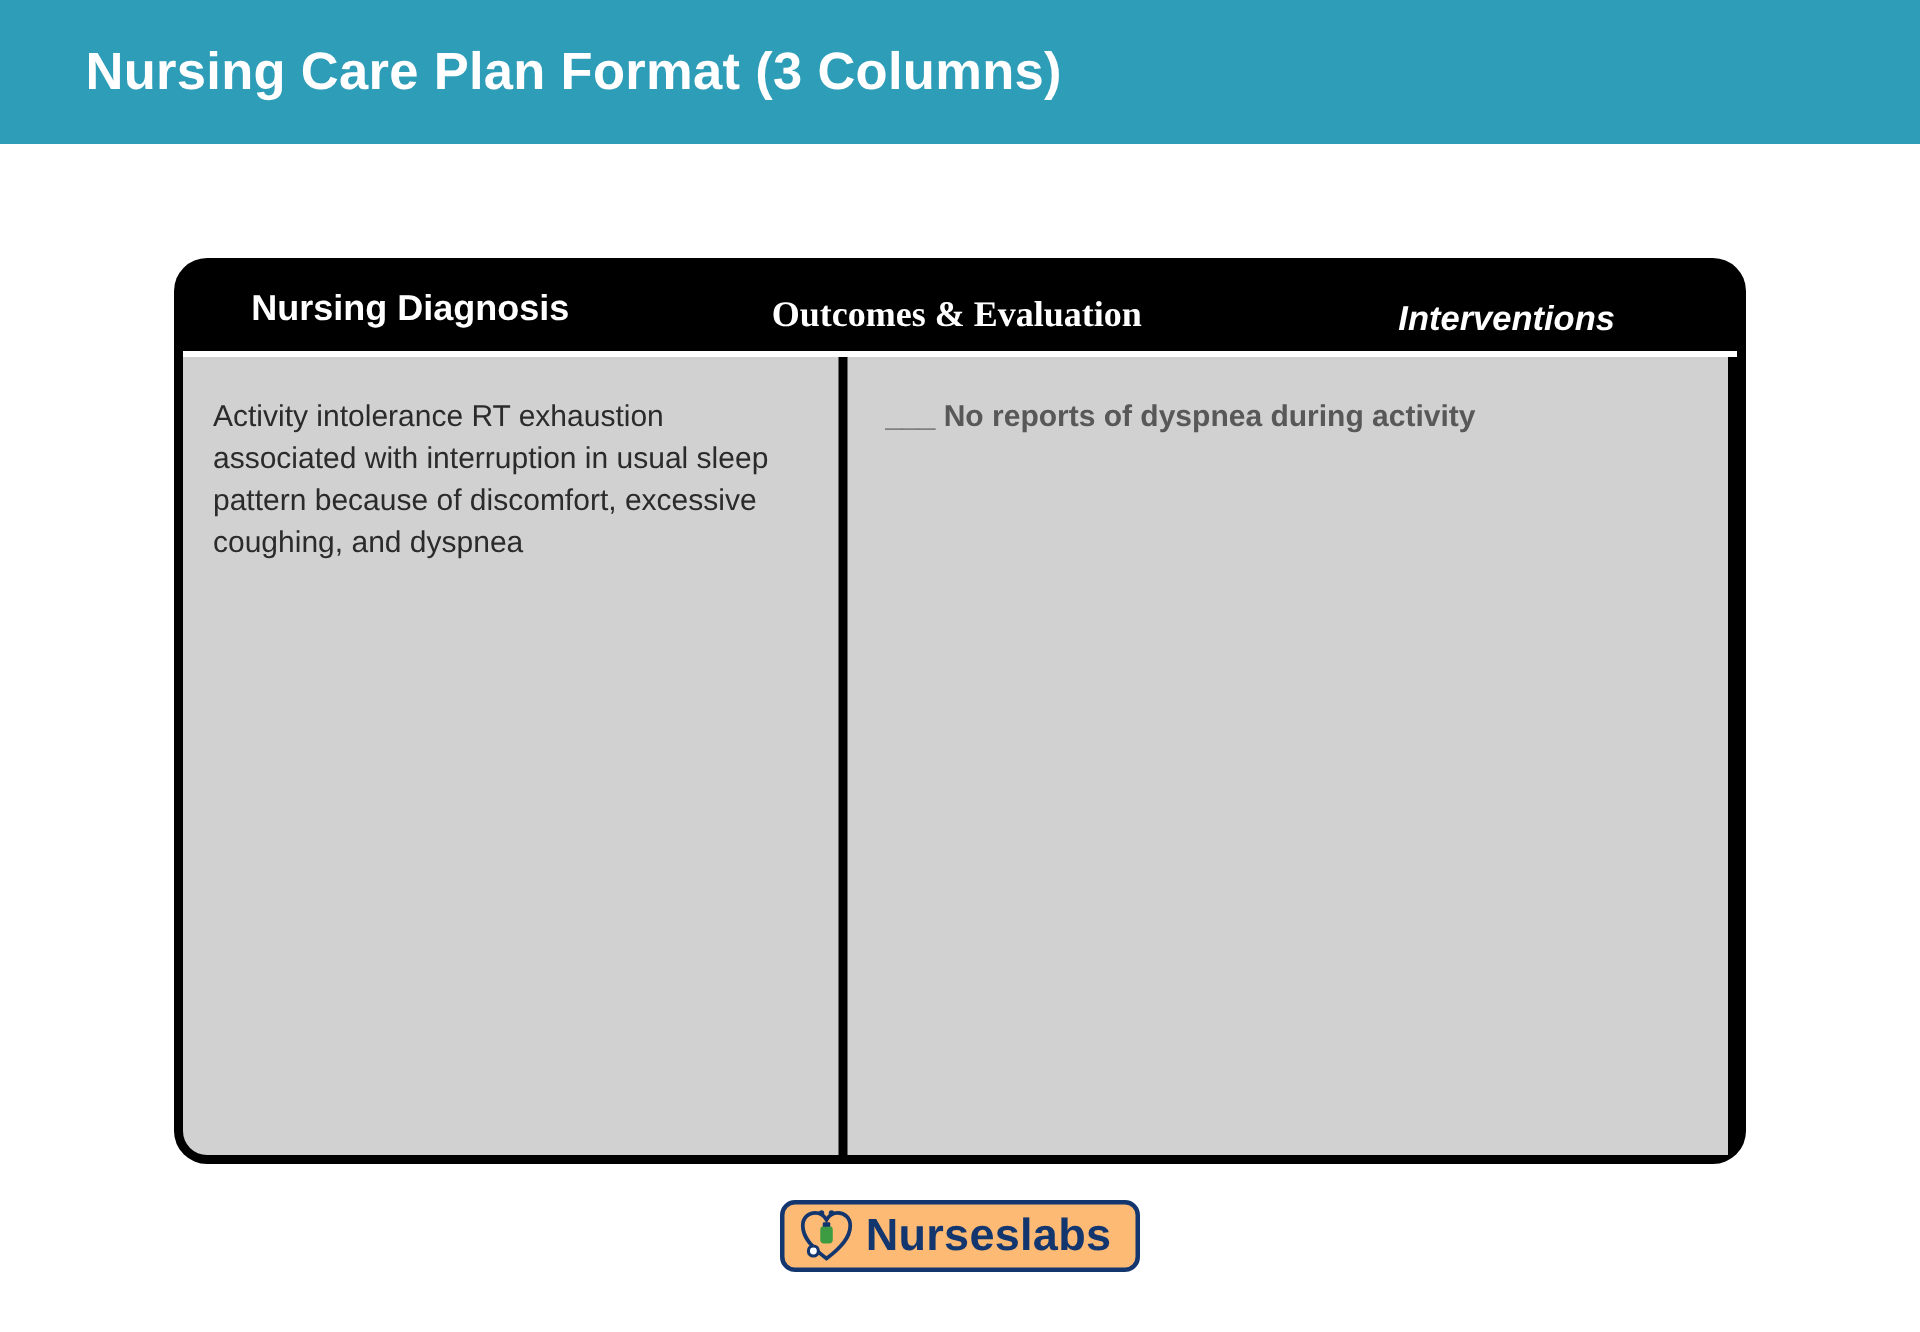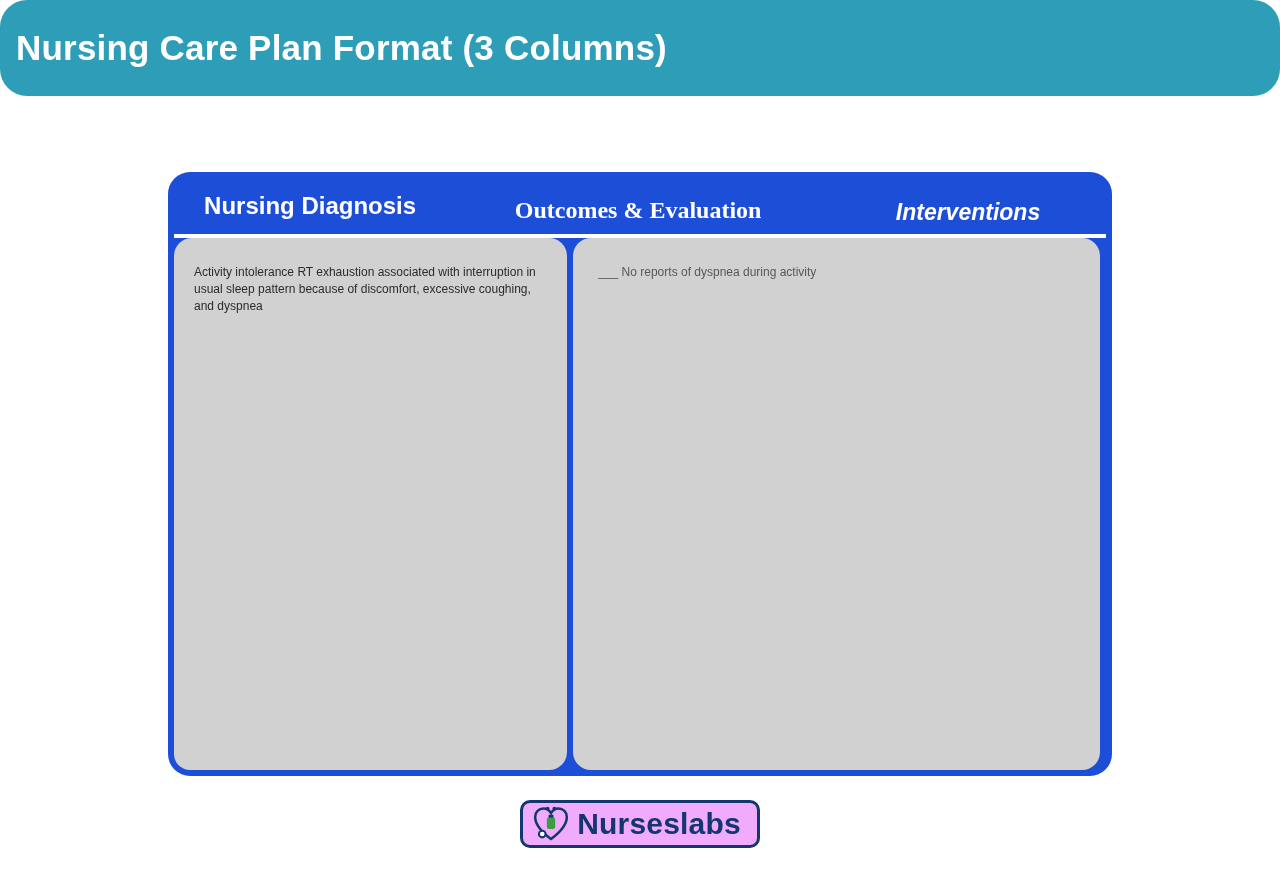--- a/index.html
+++ b/index.html
@@ -10,36 +10,35 @@
     overflow: hidden;
   }
 
   
   .top-band {
     width: 100%;
     height: 96px;
     background: #2e9db8;
     display: flex;
     align-items: center;
-    padding-left: 16px;
-    border-radius: 27px;
+    padding-left: 57px;
   }
   .top-band h1 {
     color: #ffffff;
     font-size: 35px;
     font-weight: 800;
     letter-spacing: 0.2px;
   }
 
   
   .plan-table {
-    width: 944px;
+    width: 1048px;
     height: 604px;
     margin: 76px auto 0 auto;
-    background: #1d4ed8;
+    background: #000000;
     border-radius: 22px;
     padding: 6px;
     display: flex;
     flex-direction: column;
   }
   .header-row {
     height: 56px;
     display: flex;
     align-items: center;
   }
@@ -57,47 +56,46 @@
     background: #ffffff;
     flex: 0 0 auto;
   }
   .body-row {
     flex: 1;
     display: flex;
   }
   .cell {
     background: #d1d1d1;
     padding: 26px 22px 34px 20px;
-    font-size: 12px;
+    font-size: 20px;
     line-height: 1.4;
-    border-radius: 18px;
   }
   .cell.c1 { flex: 287 0 0; margin-right: 6px; border-bottom-left-radius: 16px; }
   .cell.c2 { flex: 392 0 0; margin-right: 6px; padding-left: 25px; }
   .cell.c3 { flex: 291 0 0; border-bottom-right-radius: 16px; padding-left: 24px; }
 
   .cell p { margin-bottom: 28px; }
   .cell p:last-child { margin-bottom: 0; }
   .text-dark { color: #2b2b2b; }
-  .text-gray { color: #585858; }
+  .text-gray { color: #585858; font-weight: bold; }
 
   
   .logo-wrap {
     margin-top: 24px;
     text-align: center;
   }
   .logo-box {
     display: inline-flex;
     align-items: center;
     gap: 6px;
     border: 3px solid #14366e;
     border-radius: 10px;
     padding: 3px 16px 3px 8px;
     height: 48px;
-    background: #f0abfc;
+    background: #fdba74;
   }
   .logo-text {
     color: #14366e;
     font-size: 30px;
     font-weight: 700;
     letter-spacing: 0.2px;
   }
 </style>
 </head>
 <body>

